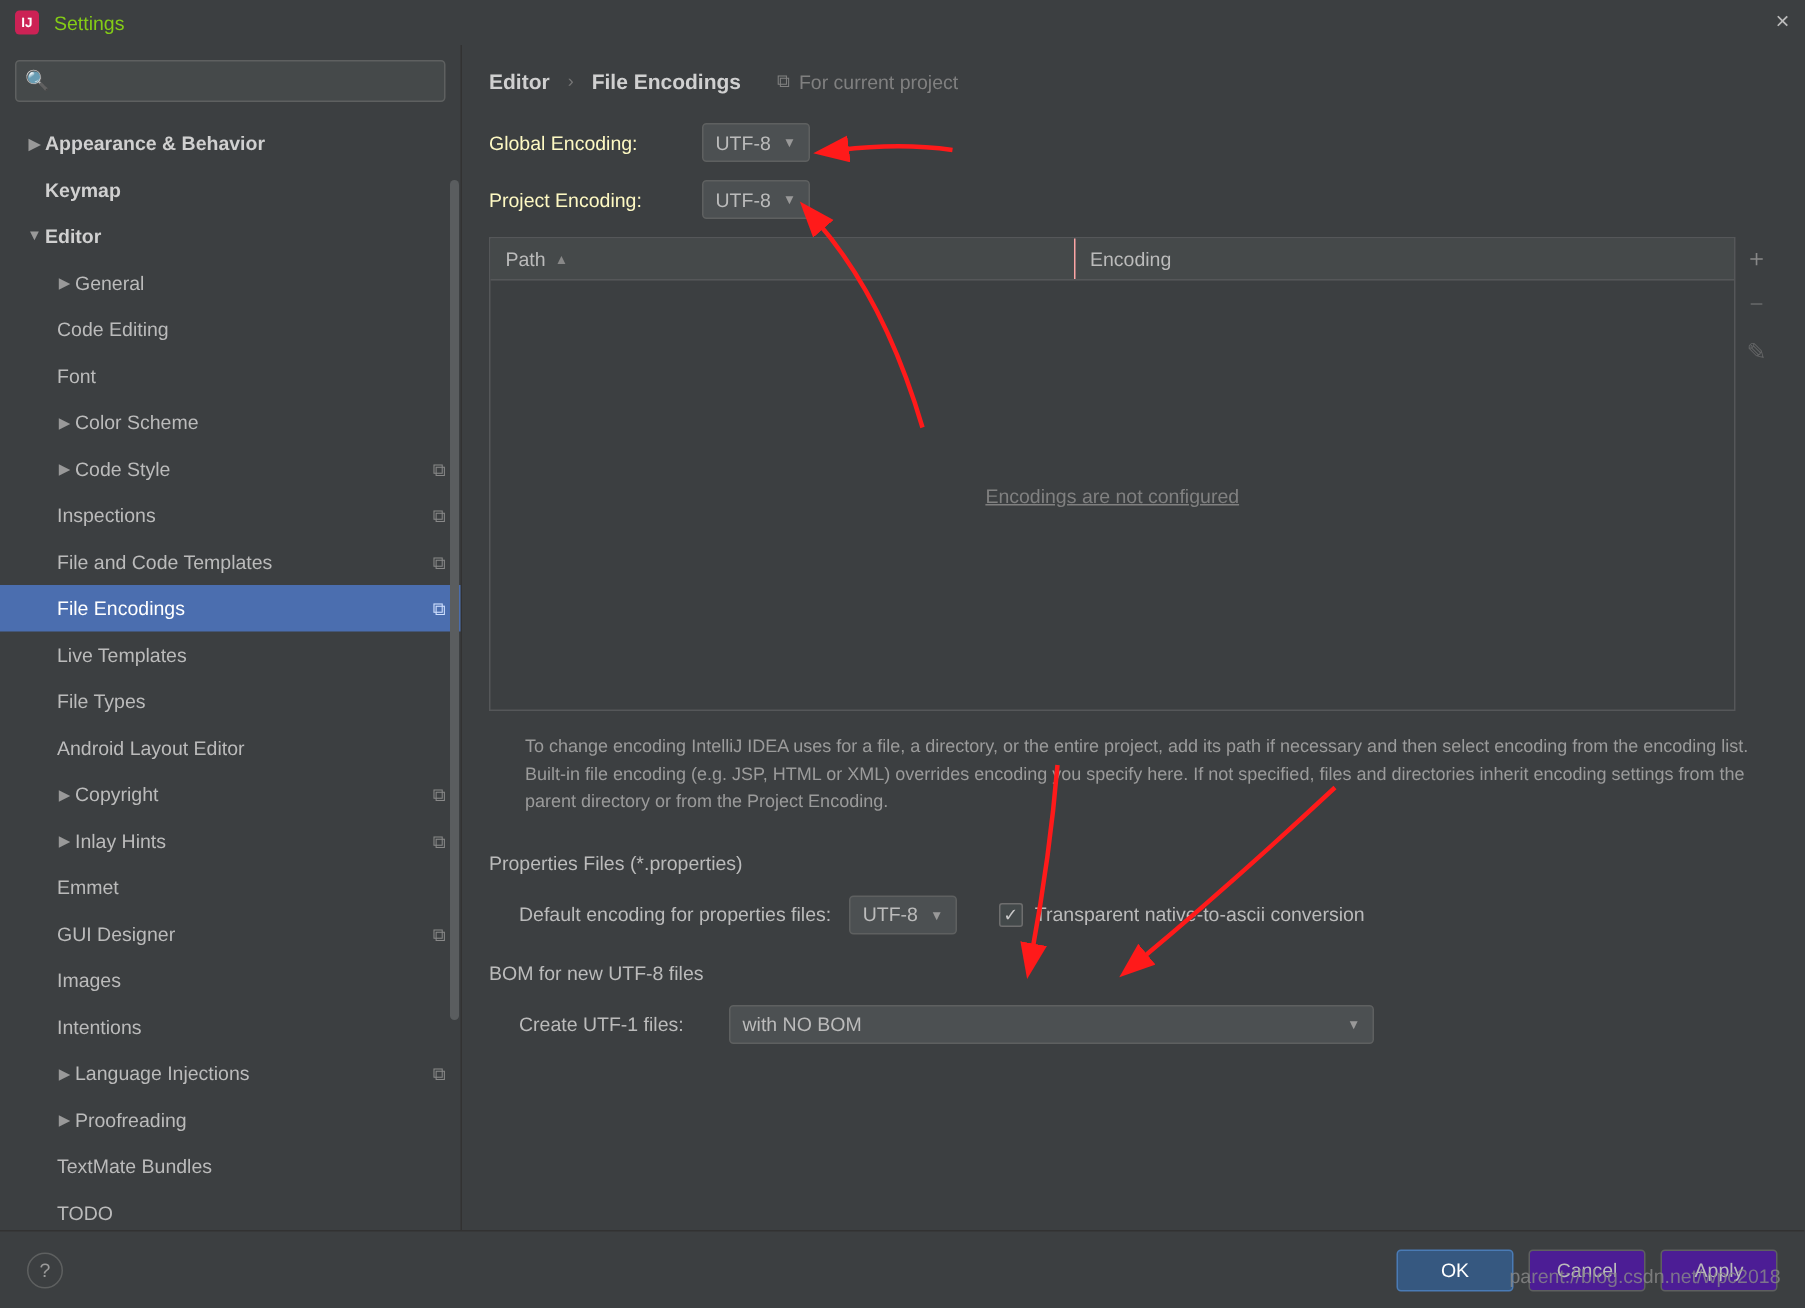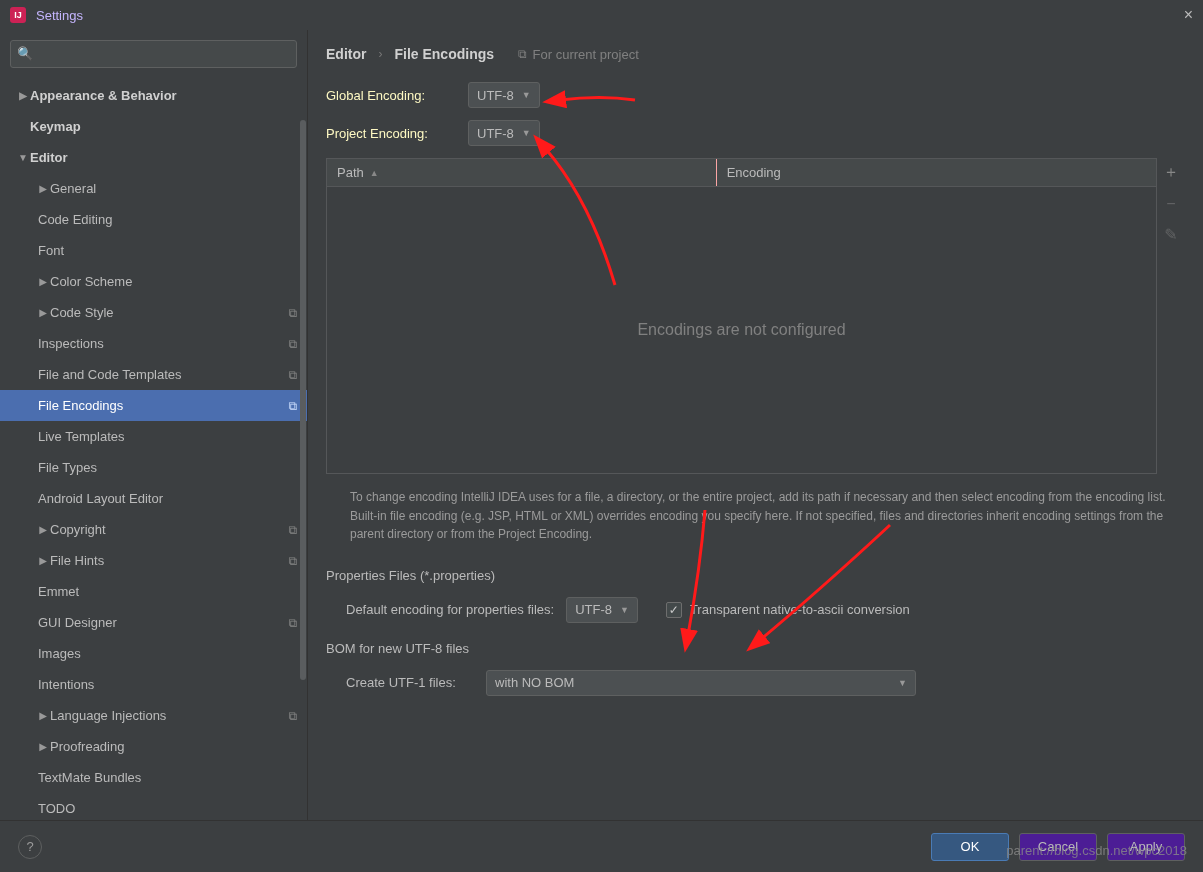--- a/index.html
+++ b/index.html
@@ -1,19 +1,19 @@
 <!DOCTYPE html>
 <html><head>
 <meta charset="utf-8">
 <style>
 * { box-sizing: border-box; margin: 0; padding: 0; font-family: "Segoe UI", Arial, sans-serif; }
 body { background: #3c3f41; color: #bbbbbb; font-size: 13px; width: 1203px; height: 872px; overflow: hidden; position: relative; }
 .titlebar { display: flex; align-items: center; padding: 4px 10px; height: 30px; }
 .titlebar .app-icon { width: 16px; height: 16px; background: #cc2255; border-radius: 3px; margin-right: 10px; display: inline-flex; align-items: center; justify-content: center; font-size: 9px; font-weight: bold; color: #fff; }
-.titlebar .title { color: #c4b5fd; font-size: 13px; }
+.titlebar .title { color: #84cc16; font-size: 13px; }
 .titlebar .close { margin-left: auto; color: #bbbbbb; font-size: 16px; cursor: pointer; }
 .main { display: flex; height: 790px; }
 .sidebar { width: 308px; background: #3c3f41; border-right: 1px solid #323232; display: flex; flex-direction: column; position: relative; }
 .search-wrap { padding: 10px 10px 8px 10px; }
 .search { position: relative; }
 .search input { width: 100%; height: 28px; background: #45494a; border: 1px solid #5e6060; border-radius: 3px; color: #bbb; padding: 0 8px 0 26px; outline: none; font-size: 13px; }
 .search .mag { position: absolute; left: 7px; top: 6px; color: #999; font-size: 13px; }
 .tree { flex: 1; overflow-y: auto; padding-top: 4px; }
 .tree-item { display: flex; align-items: center; height: 31px; padding-right: 10px; cursor: pointer; color: #bbbbbb; }
 .tree-item.bold { font-weight: bold; color: #d0d0d0; }
@@ -39,21 +39,21 @@
 .dropdown { display: inline-flex; align-items: center; background: #4c5052; border: 1px solid #5e6060; border-radius: 3px; height: 26px; padding: 0 8px; cursor: pointer; gap: 8px; }
 .dropdown .dd-label { color: #bbbbbb; }
 .dropdown .caret { font-size: 9px; color: #999; }
 .dropdown.wide { flex: 1; justify-content: space-between; max-width: 430px; gap: 28px; }
 .table-area { display: flex; margin-top: 4px; }
 .table-wrap { flex: 1; border: 1px solid #555759; background: #3c3f41; height: 316px; display: flex; flex-direction: column; }
 .table-header { display: flex; background: #45494a; border-bottom: 1px solid #555759; height: 28px; }
 .th { display: flex; align-items: center; padding: 0 10px; color: #bbbbbb; border-right: 1px solid #fca5a5; }
 .th:last-child { border-right: none; }
 .th .sort { font-size: 9px; margin-left: 6px; color: #888; }
-.table-body { flex: 1; display: flex; align-items: center; justify-content: center; color: #808080; font-size: 16px; }
+.table-body { flex: 1; display: flex; align-items: center; justify-content: center; color: #808080; font-size: 13px; text-decoration: underline; }
 .table-tools { width: 28px; display: flex; flex-direction: column; align-items: center; padding-top: 4px; gap: 12px; }
 .tool-btn { color: #888; font-size: 16px; cursor: pointer; width: 20px; text-align: center; }
 .help-text { color: #9b9b9b; font-size: 12px; line-height: 1.55; padding: 14px 18px 18px 24px; }
 .section-title { color: #bbbbbb; margin: 6px 0 14px 0; font-size: 13px; }
 .indent-row { padding-left: 20px; display: flex; align-items: center; gap: 12px; margin-bottom: 10px; }
 .checkbox { display: inline-flex; align-items: center; gap: 8px; cursor: pointer; }
 .checkbox .box { width: 16px; height: 16px; border: 1px solid #6e6e6e; border-radius: 2px; display: inline-flex; align-items: center; justify-content: center; background: #43494a; }
 .checkbox .box.checked::after { content: "✓"; font-size: 12px; color: #c8c8c8; }
 .bom-desc { padding-left: 170px; color: #9b9b9b; font-size: 13px; margin-top: 6px; }
 .bom-desc a { color: #4a88c7; text-decoration: none; }
@@ -144,21 +144,21 @@
           <span class="arrow"></span>
           <span class="label">Android Layout Editor</span>
         </div>
         <div class="tree-item indent-1">
           <span class="arrow">▶</span>
           <span class="label">Copyright</span>
           <span class="proj-icon">⧉</span>
         </div>
         <div class="tree-item indent-1">
           <span class="arrow">▶</span>
-          <span class="label">File Hints</span>
+          <span class="label">Inlay Hints</span>
           <span class="proj-icon">⧉</span>
         </div>
         <div class="tree-item indent-2">
           <span class="arrow"></span>
           <span class="label">Emmet</span>
         </div>
         <div class="tree-item indent-2">
           <span class="arrow"></span>
           <span class="label">GUI Designer</span>
           <span class="proj-icon">⧉</span>

